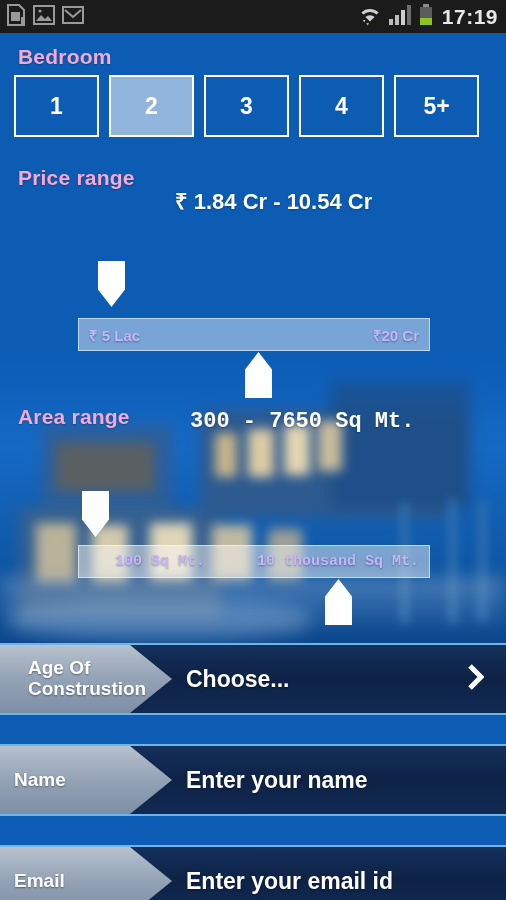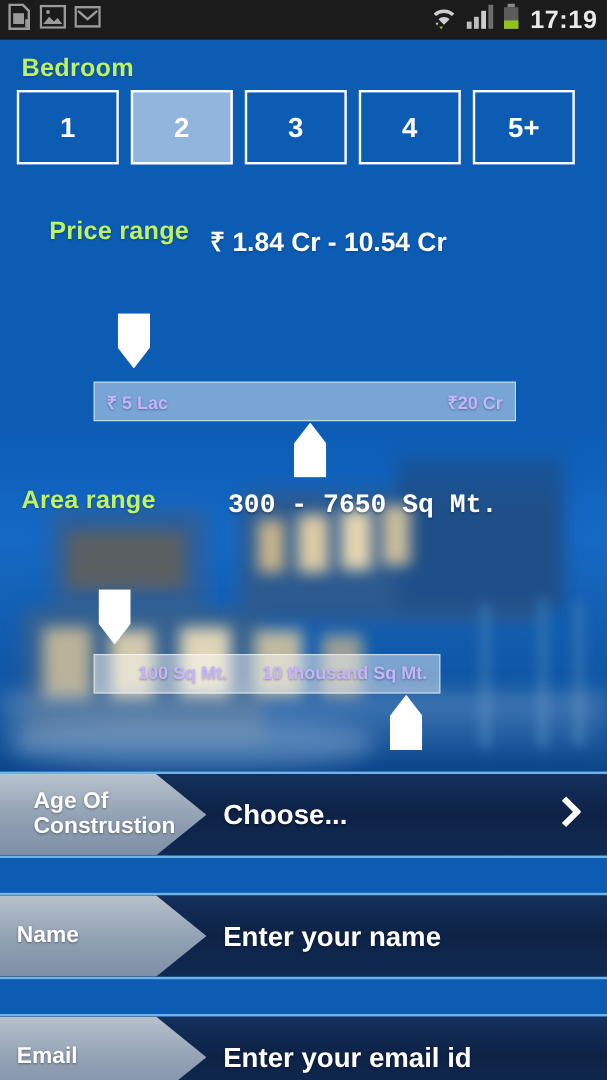--- a/index.html
+++ b/index.html
@@ -70,21 +70,21 @@
     position:absolute; left:10px; bottom:34px; width:300px; height:40px;
     background:rgba(190,215,240,.35); filter:blur(9px); border-radius:40%;
   }
   .photo-fade-top{
     position:absolute; left:0; right:0; top:0; height:90px;
     background:linear-gradient(180deg,#0c5cb4 0%,rgba(12,92,180,0) 100%);
   }
 
   
   .lbl{
-    position:absolute; color:#bef264; font-weight:bold;
+    position:absolute; color:#f9a8d4; font-weight:bold;
     font-size:21px; letter-spacing:.2px;
     text-shadow:0 1px 2px rgba(0,0,0,.25);
   }
   .val{
     position:absolute; color:#ffffff; font-weight:bold; font-size:22px;
     text-shadow:0 1px 2px rgba(0,0,0,.25);
   }
 
   
   .bed-row{ position:absolute; left:14px; top:42px; display:flex; gap:10px; }
@@ -226,35 +226,35 @@
   <div class="lbl" style="left:18px; top:12px;">Bedroom</div>
 
   <div class="bed-row">
     <div class="bed-box">1</div>
     <div class="bed-box sel">2</div>
     <div class="bed-box">3</div>
     <div class="bed-box">4</div>
     <div class="bed-box">5+</div>
   </div>
 
-  <div class="lbl" style="left:18px; top:148px;margin-left:23px;">Price range</div>
+  <div class="lbl" style="left:18px; top:133px;">Price range</div>
   <div class="val" style="left:175px; top:152px;">₹ 1.84 Cr - 10.54 Cr</div>
 
   <div class="handle-down" style="left:98px; top:228px;"></div>
   <div class="slider" style="left:78px; top:285px; width:352px;">
     <span>₹ 5 Lac</span>
     <span>₹20 Cr</span>
   </div>
   <div class="handle-up" style="left:245px; top:319px;"></div>
 
   <div class="lbl" style="left:18px; top:372px;">Area range</div>
   <div class="val" style="left:190px; top:376px;font-family:Liberation Mono, monospace;">300 - 7650 Sq Mt.</div>
 
   <div class="handle-down" style="left:82px; top:458px;"></div>
-  <div class="slider" style="left:78px; top:512px; width:289px;">
+  <div class="slider" style="left:78px; top:512px; width:352px;font-family:Liberation Mono, monospace;">
     <span style="padding-left:26px;">100 Sq Mt.</span>
     <span>10 thousand Sq Mt.</span>
   </div>
   <div class="handle-up" style="left:325px; top:546px;"></div>
 
   <div class="field" style="top:610px;">
     <div class="field-tab">
       <span>
         <span>Age Of</span><br>
         <span>Construstion</span>

